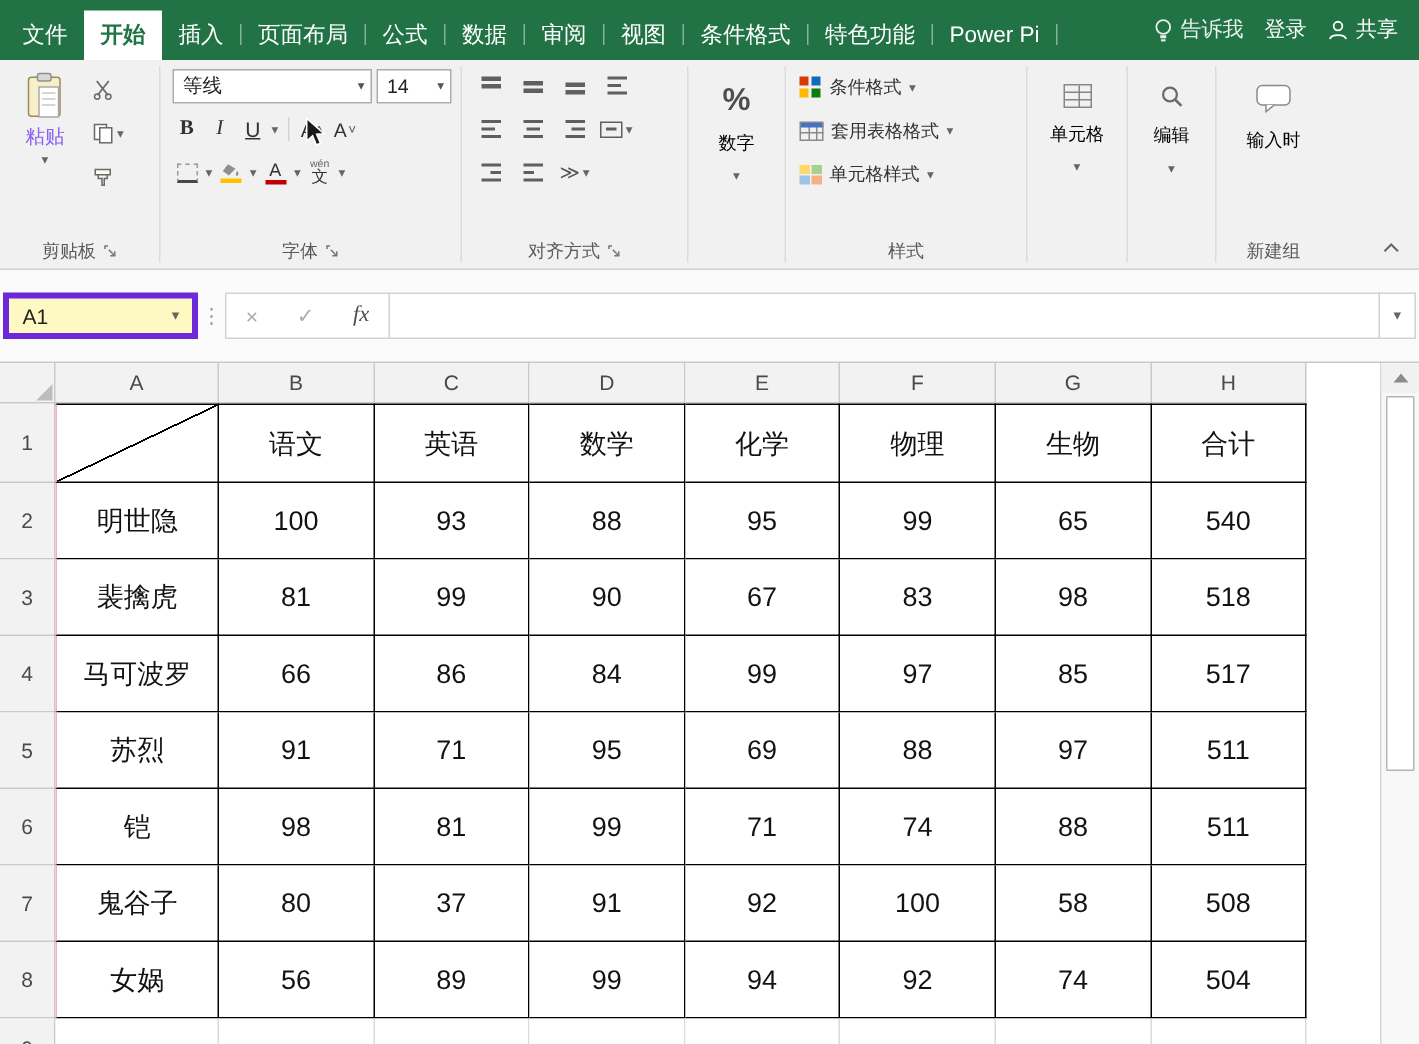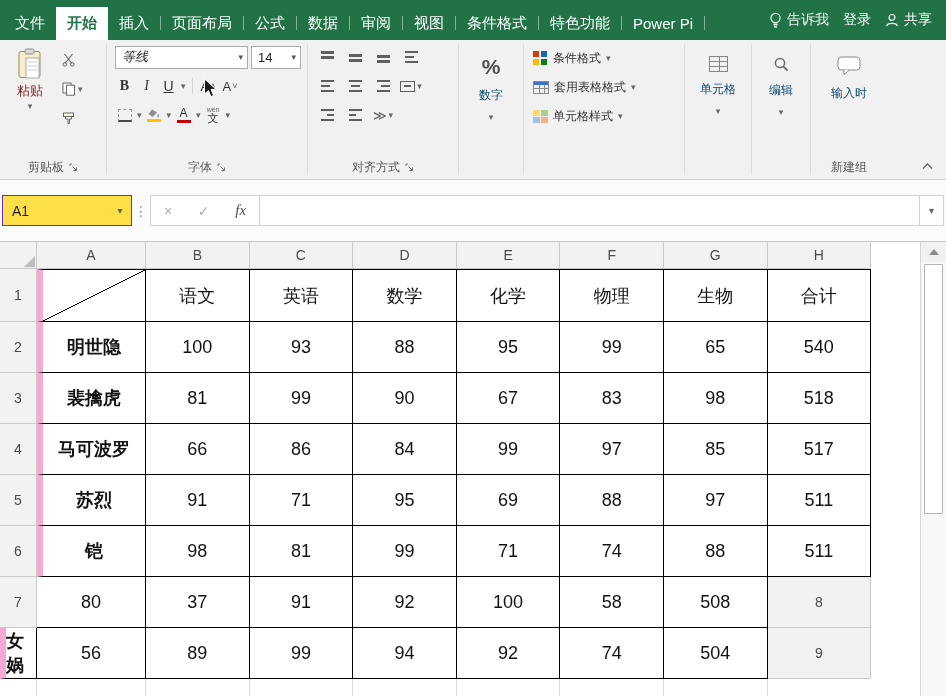--- a/index.html
+++ b/index.html
@@ -23,29 +23,29 @@
   .rgc { flex:1; display:flex; }
   .rgl { height:24px; display:flex; align-items:center; justify-content:center; gap:5px; font-size:12px; color:#595959; }
   .rsep { width:1px; background:#dcdcdc; margin:4px 0; flex-shrink:0; }
   .w106{width:106px}.w200{width:200px}.w150{width:150px}.w64{width:64px}.w160{width:160px}.w66{width:66px}.w58{width:58px}.w76{width:76px}
   .mini-arrow { font-size:9px; color:#666; line-height:1; }
   .launcher { display:flex; align-items:center; }
 
   
   .clip { padding:4px 2px 0 4px; gap:4px; }
   .paste-btn { width:52px; display:flex; flex-direction:column; align-items:center; padding-top:4px; gap:2px; border-radius:2px; }
-  .pb-label { font-size:13px; color:#7f1d1d; }
+  .pb-label { font-size:13px; color:#8b5cf6; }
   .clip-minis { display:flex; flex-direction:column; justify-content:flex-start; gap:9px; padding-top:6px; }
   .mini-btn { height:20px; display:flex; align-items:center; gap:2px; padding:0 2px; border-radius:2px; }
 
   
   .fontg { flex-direction:column; padding:5px 6px 0 8px; gap:5px; }
   .frow { display:flex; align-items:center; gap:3px; height:24px; }
   .combo { background:#fff; border:1px solid #ababab; height:23px; display:flex; align-items:center; font-size:13px; color:#222; padding:0 4px 0 6px; }
-  .combo.grow { flex:1;font-style:italic; }
+  .combo.grow { flex:1; }
   .combo.w52 { width:50px; }
   .combo-text { flex:1; overflow:hidden; white-space:nowrap; }
   .combo-arrow { font-size:9px; color:#555; padding-left:3px; }
   .tbtn { min-width:19px; height:20px; display:flex; align-items:center; justify-content:center; font-size:14px; color:#333; border-radius:2px; }
   .tbtn.b { font-weight:bold; font-family:"Liberation Serif","DejaVu Serif",serif; }
   .tbtn.i { font-style:italic; font-family:"Liberation Serif","DejaVu Serif",serif; }
   .tbtn.u { text-decoration:underline; }
   .tbtn.az { font-size:13px; gap:1px; }
   .caret-up,.caret-down { font-style:normal; font-size:9px; color:#555; }
   .vdiv { width:1px; height:16px; background:#d4d4d4; margin:0 3px; }
@@ -69,21 +69,21 @@
   .v-top { background-size:13px 3px,13px 3px,0 0; background-position:0 0,0 5px,0 0; }
   .v-mid { background-size:13px 3px,13px 3px,0 0; background-position:0 3px,0 8px,0 0; }
   .v-bot { background-size:13px 3px,13px 3px,0 0; background-position:0 4px,0 9px,0 0; }
   .ind-l { background-size:13px 2px,7px 2px,13px 2px; background-position:0 0,6px 5px,0 10px; }
   .ind-r { background-size:13px 2px,7px 2px,13px 2px; background-position:0 0,0 5px,0 10px; }
   .orient-ic { font-size:13px; color:#555; }
   .merge-ic { width:15px; height:11px; border:1px solid #5f5f5f; background:linear-gradient(#5f5f5f,#5f5f5f) center/7px 2px no-repeat; display:inline-block; }
 
   
   .collapsed-btn { flex:1; display:flex; flex-direction:column; align-items:center; padding-top:16px; gap:9px; border-radius:2px; }
-  .cb-label { font-size:12px; color:#0c4a6e; }
+  .cb-label { font-size:12px; color:#000000; }
   .pct-ic { font-size:21px; font-weight:bold; color:#4d4d4d; line-height:22px; }
   .table-ic { width:19px; height:16px; border:1px solid #868686; background-repeat:no-repeat; background-image:
     linear-gradient(#868686,#868686),linear-gradient(#868686,#868686),linear-gradient(#868686,#868686);
     background-size:19px 1px,19px 1px,1px 16px; background-position:0 4px,0 9px,9px 0; }
 
   
   .stylesg { flex-direction:column; padding:6px 4px 0 6px; gap:5px; }
   .style-row { display:flex; align-items:center; gap:5px; height:24px; padding:0 3px; border-radius:2px; }
   .sr-label { font-size:12px; color:#333; white-space:nowrap; }
   .ic-cf { width:15px; height:15px; background-repeat:no-repeat; background-image:
@@ -94,21 +94,21 @@
     background-size:16px 3px,16px 1px,1px 13px,1px 13px; background-position:0 0,0 6px,5px 0,10px 0; }
   .ic-cs { width:15px; height:13px; background-repeat:no-repeat; background-image:
     linear-gradient(#ffd966,#ffd966),linear-gradient(#a9d18e,#a9d18e),linear-gradient(#9dc3e6,#9dc3e6),linear-gradient(#f4b183,#f4b183);
     background-size:7px 6px,7px 6px,7px 6px,7px 6px; background-position:0 0,8px 0,0 7px,8px 7px; }
 
   .ribbon-right { flex:1; position:relative; }
   .collapse-ribbon { position:absolute; right:12px; bottom:5px; }
 
   
   .formula-strip { height:62px; background:#fbfbfb; border-bottom:1px solid #c9c9c9; display:flex; align-items:center; padding-left:2px; flex-shrink:0; }
-  .name-box { width:130px; height:31px; background:#fde047; border:1px solid #6d28d9; display:flex; align-items:center; font-size:14px; color:#222; padding-left:9px; }
+  .name-box { width:130px; height:31px; background:#fef9c3; border:4px solid #6d28d9; display:flex; align-items:center; font-size:14px; color:#222; padding-left:9px; }
   .nb-arrow { margin-left:auto; width:22px; text-align:center; font-size:10px; color:#666; }
   .grip { width:18px; text-align:center; color:#9a9a9a; font-size:14px; }
   .fb-btns { height:31px; width:110px; background:#fff; border:1px solid #d2d2d2; display:flex; align-items:center; justify-content:space-around; }
   .fb-btn { font-size:14px; color:#ababab; }
   .fb-btn.fx { font-family:"Liberation Serif","DejaVu Serif",serif; font-style:italic; font-size:15px; color:#4d4d4d; }
   .fb-input { flex:1; height:31px; background:#fff; border:1px solid #d2d2d2; border-left:none; font-size:14px; display:flex; align-items:center; padding-left:6px; }
   .fb-expand { width:24px; height:31px; background:#fff; border:1px solid #d2d2d2; border-left:none; display:flex; align-items:center; justify-content:center; font-size:10px; color:#666; margin-right:2px; }
 
   
   .sheet-area { position:relative; flex:1; background:#fff; overflow:hidden; }
@@ -116,21 +116,21 @@
     grid-template-columns:37px 109px repeat(7,103.6px);
     grid-template-rows:27px 53px repeat(7,51px) 40px; }
   .gcell { overflow:hidden; }
   .hdr { background:#f2f2f2; border-right:1px solid #c9c9c9; border-bottom:1px solid #c9c9c9; color:#4a4a4a; font-size:14px; display:flex; align-items:center; justify-content:center; }
   .corner { position:relative; }
   .corner::after { content:""; position:absolute; right:1px; bottom:1px; width:0; height:0; border-style:solid; border-width:0 0 11px 11px; border-color:transparent transparent #bdbdbd transparent; }
   .cell { background:#fff; display:flex; align-items:center; justify-content:center; font-size:18px; color:#121212; }
   .emptycell { border-right:1px solid #dadada; border-bottom:1px solid #dadada; }
   .tcell { border-right:1px solid #000; border-bottom:1px solid #000; }
   .trow0 { border-top:1px solid #000; }
-  .tcol0 { border-left:6px solid #f9a8d4;font-weight:bold; }
+  .tcol0 { border-left:1px solid #f9a8d4; }
   .diag { background:linear-gradient(to bottom right, transparent calc(50% - 0.6px), #000 calc(50% - 0.6px), #000 calc(50% + 0.6px), transparent calc(50% + 0.6px)); }
 
   
   .vscroll { position:absolute; left:920px; top:0; width:26px; height:100%; background:#f8f8f8; border-left:1px solid #d6d6d6; }
   .vs-btn { height:20px; display:flex; align-items:center; justify-content:center; background:#f1f1f1; }
   .tri-up { width:0; height:0; border-left:5px solid transparent; border-right:5px solid transparent; border-bottom:6px solid #8c8c8c; }
   .vs-thumb { position:absolute; left:3px; right:3px; top:22px; height:250px; background:#ffffff; border:1px solid #b5b5b5; border-radius:1px; }
 
   
   .cursor { position:absolute; left:203px; top:78px; z-index:99; pointer-events:none; }
@@ -369,20 +369,23 @@
         <div class="style-row">
           <span class="ic-fat"></span>
           <span class="sr-label">套用表格格式</span>
           <span class="mini-arrow">▾</span>
         </div>
         <div class="style-row">
           <span class="ic-cs"></span>
           <span class="sr-label">单元格样式</span>
           <span class="mini-arrow">▾</span>
         </div>
+      </div>
+      <div class="rgl">
+        <span>样式</span>
       </div>
     </div>
     <div class="rsep"></div>
 
     <div class="rgroup w66">
       <div class="rgc">
         <div class="collapsed-btn">
           <span class="table-ic"></span>
           <span class="cb-label">单元格</span>
           <span class="mini-arrow">▾</span>
@@ -507,20 +510,21 @@
         <div class="gcell hdr">6</div>
         <div class="gcell cell tcell tcol0">铠</div>
         <div class="gcell cell tcell">98</div>
         <div class="gcell cell tcell">81</div>
         <div class="gcell cell tcell">99</div>
         <div class="gcell cell tcell">71</div>
         <div class="gcell cell tcell">74</div>
         <div class="gcell cell tcell">88</div>
         <div class="gcell cell tcell">511</div>
         <div class="gcell hdr">7</div>
+        <div class="gcell cell tcell tcol0">鬼谷子</div>
         <div class="gcell cell tcell">80</div>
         <div class="gcell cell tcell">37</div>
         <div class="gcell cell tcell">91</div>
         <div class="gcell cell tcell">92</div>
         <div class="gcell cell tcell">100</div>
         <div class="gcell cell tcell">58</div>
         <div class="gcell cell tcell">508</div>
         <div class="gcell hdr">8</div>
         <div class="gcell cell tcell tcol0">女娲</div>
         <div class="gcell cell tcell">56</div>

